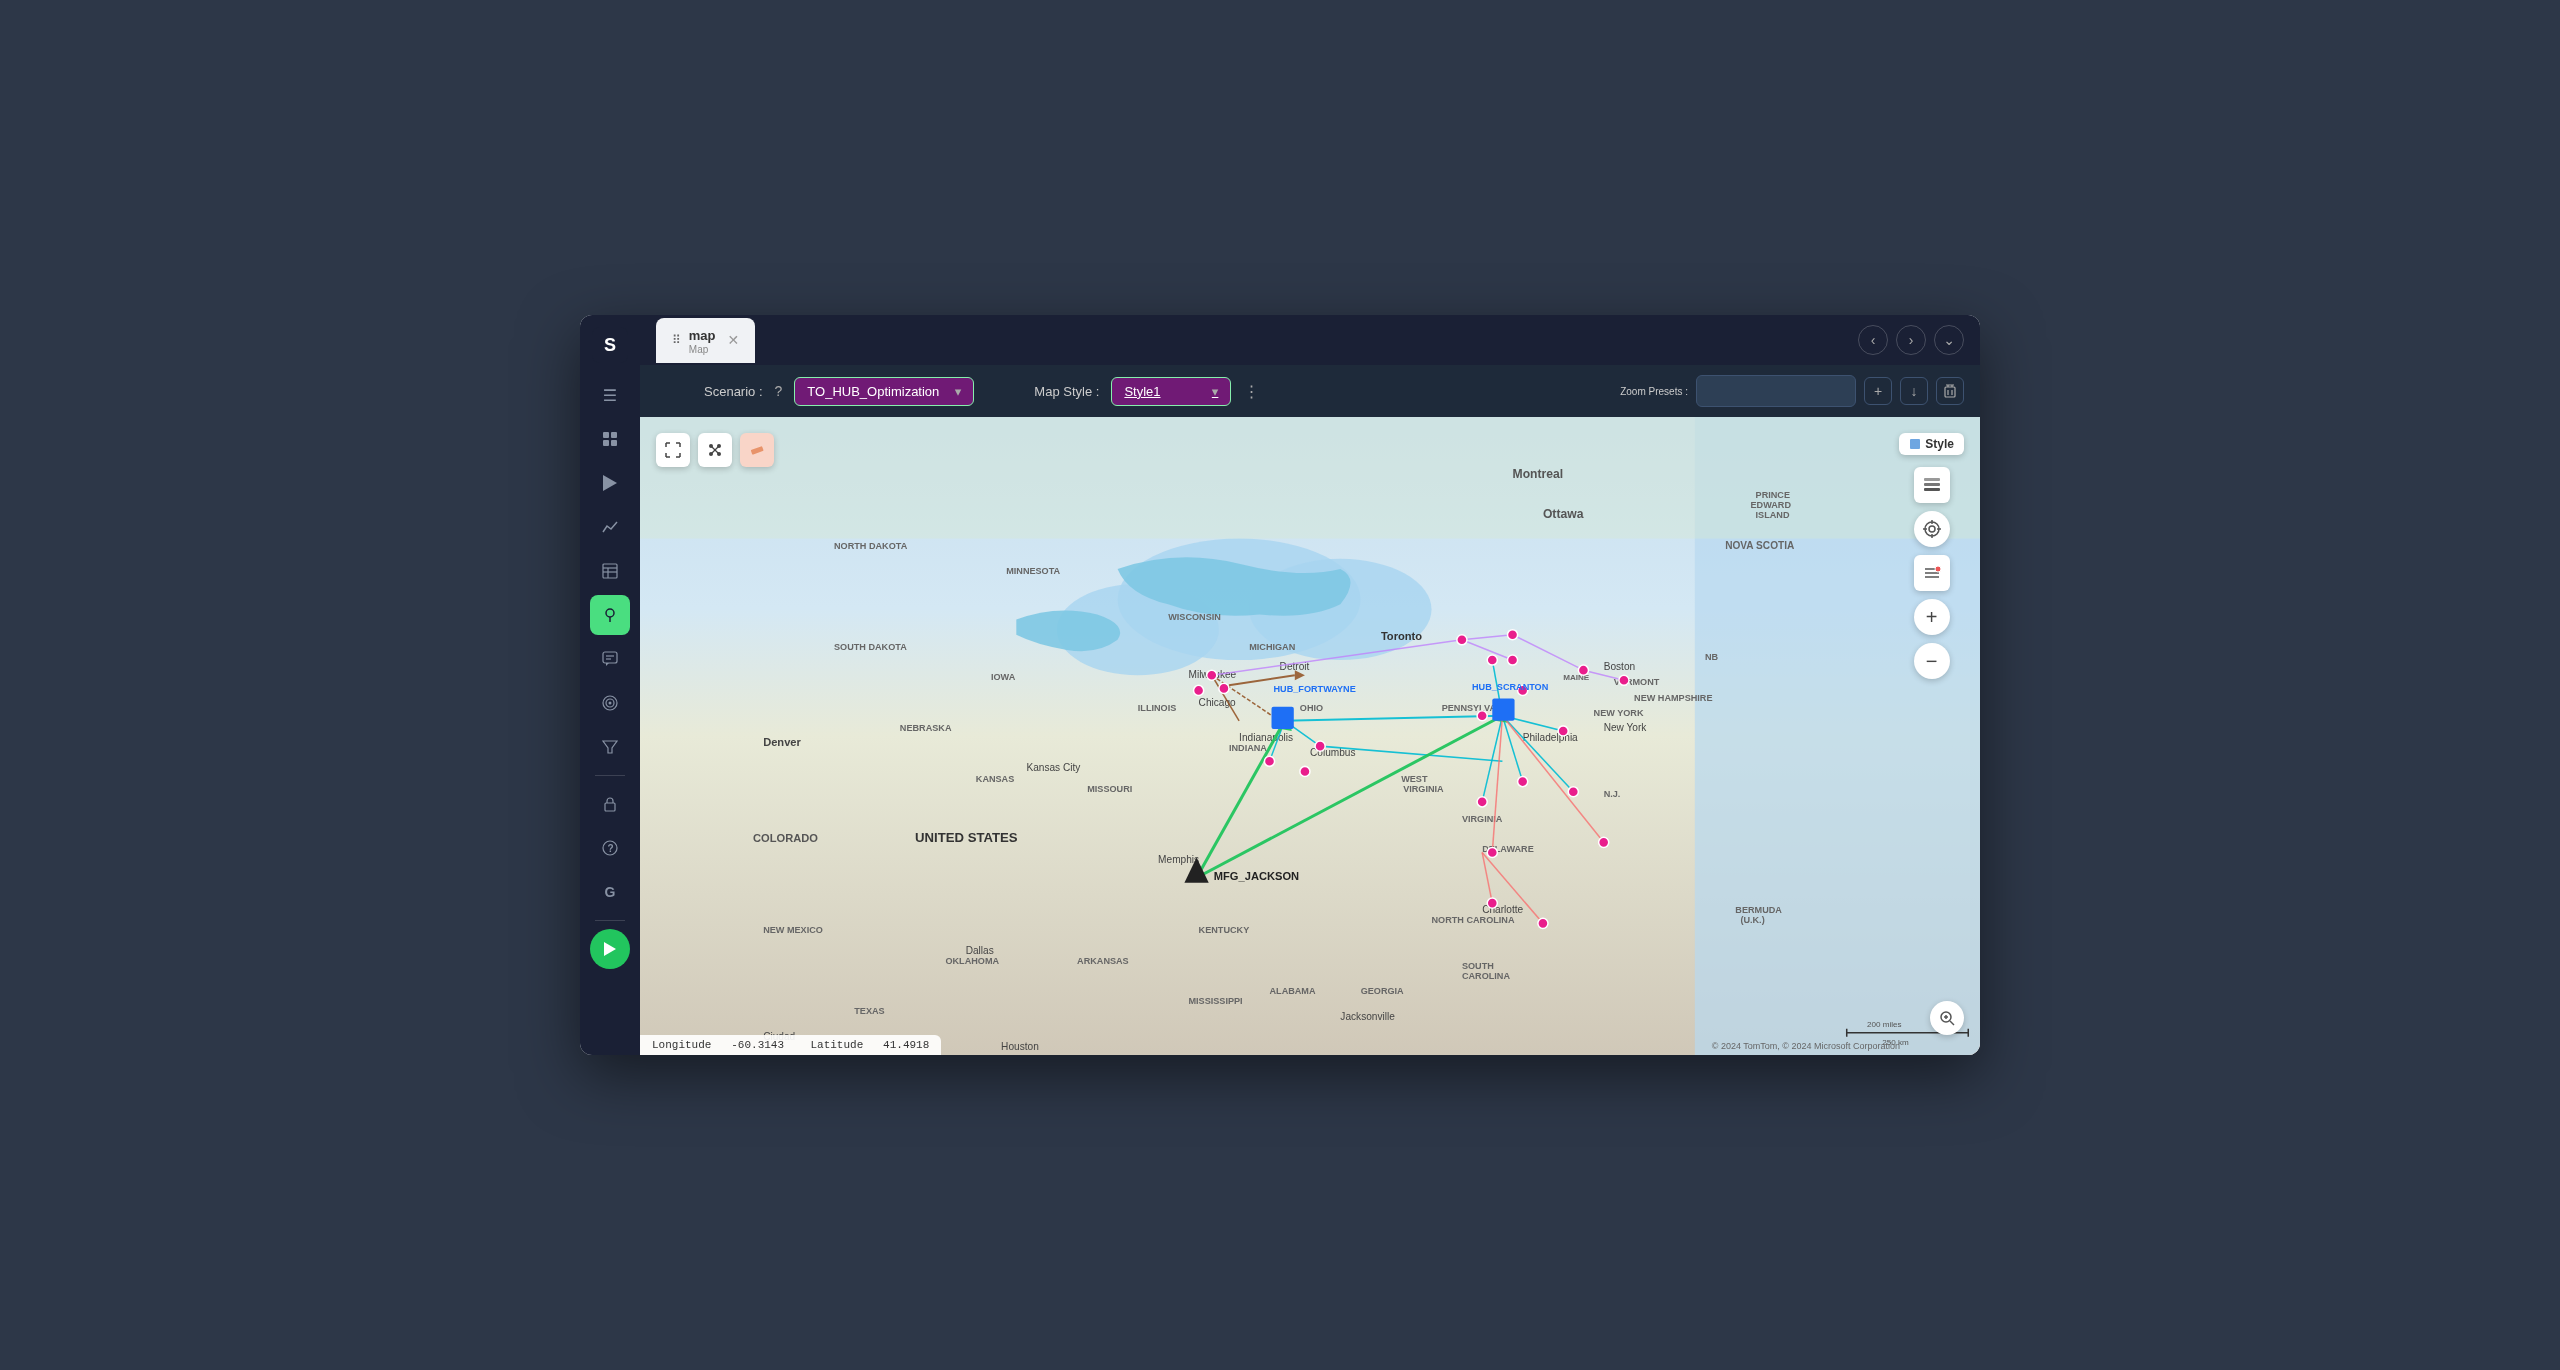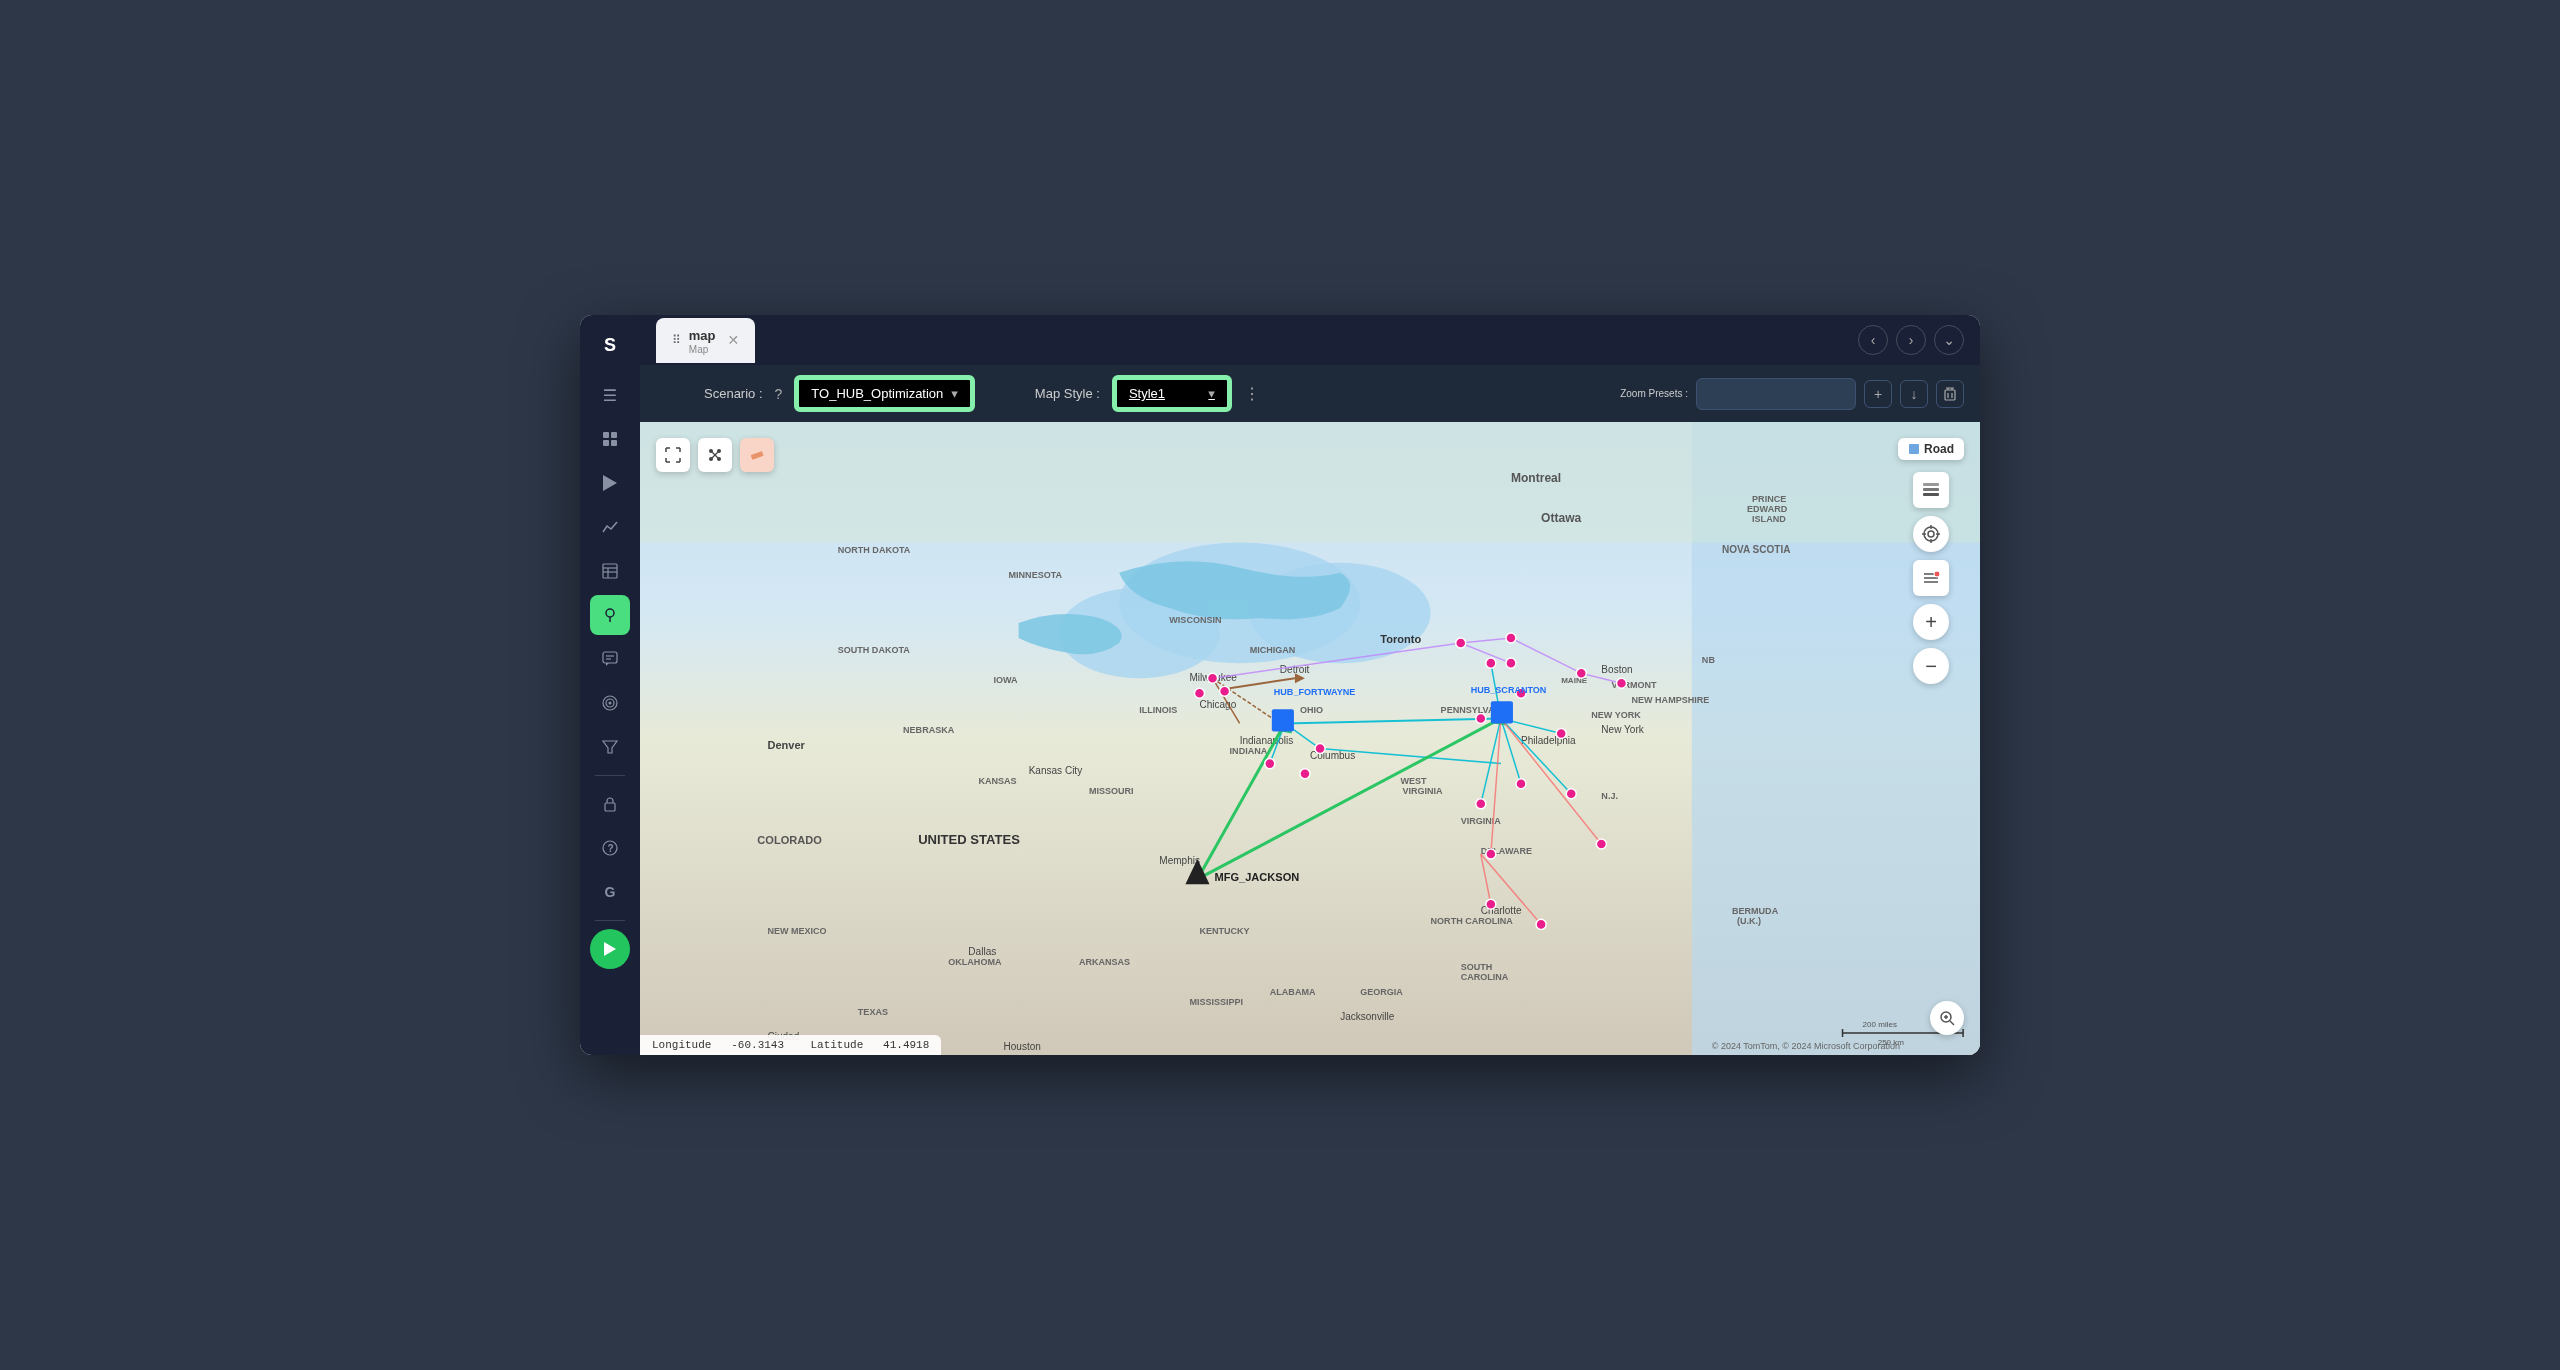--- a/index.html
+++ b/index.html
@@ -129,22 +129,22 @@
       align-items: center;
       padding: 10px 16px;
       gap: 12px;
     }
     .toolbar-label {
       color: #ccc;
       font-size: 13px;
       margin-left: 48px;
     }
     .toolbar-select {
-      background: #000000;
-      border: 5px solid #86efac;
+      background: #701a75;
+      border: 1px solid #86efac;
       border-radius: 6px;
       color: #fff;
       padding: 6px 12px;
       font-size: 13px;
       display: flex;
       align-items: center;
       gap: 8px;
       cursor: pointer;
       min-width: 180px;
     }
@@ -620,21 +620,21 @@
             </svg>
         </div>
       </div>
 
       <div class="map-controls-right">
 
         <div class="road-toggle">
           <svg width="12" height="12" viewBox="0 0 12 12" fill="none">
               <rect x="1" y="1" width="10" height="10" rx="1" fill="#4a90d9" opacity="0.8"></rect>
             </svg>
-          <span>Road</span>
+          <span>Style</span>
         </div>
 
         <div class="map-layer-btn">
           <svg width="20" height="20" viewBox="0 0 20 20" fill="none">
               <rect x="2" y="13" width="16" height="3" rx="1" fill="#555"></rect>
               <rect x="2" y="8" width="16" height="3" rx="1" fill="#777"></rect>
               <rect x="2" y="3" width="16" height="3" rx="1" fill="#999"></rect>
             </svg>
         </div>
 

